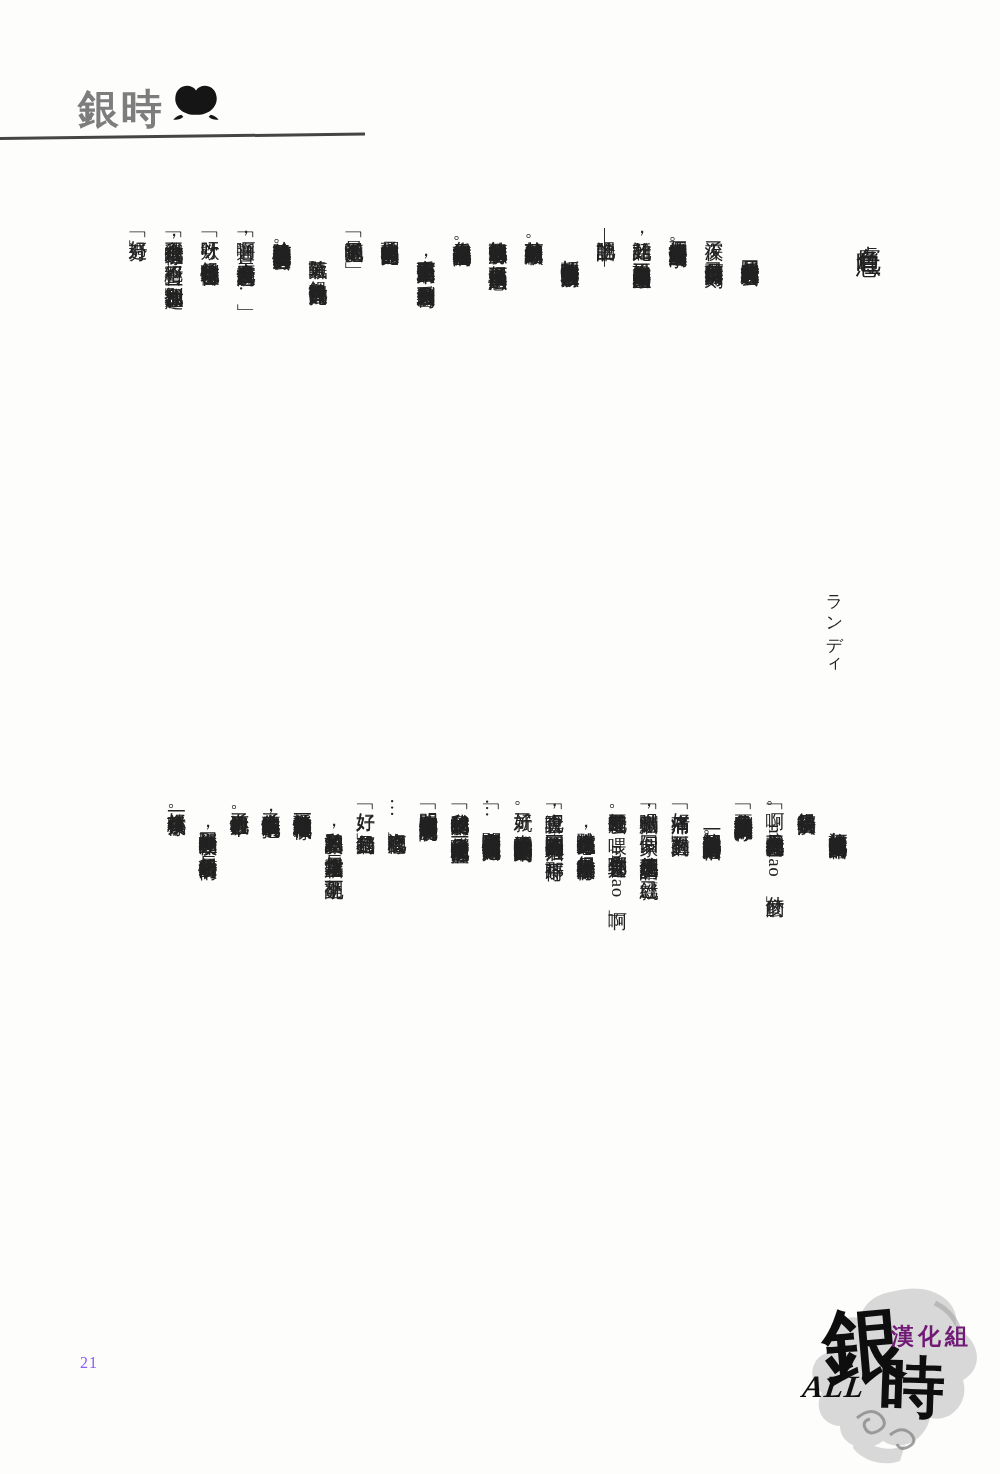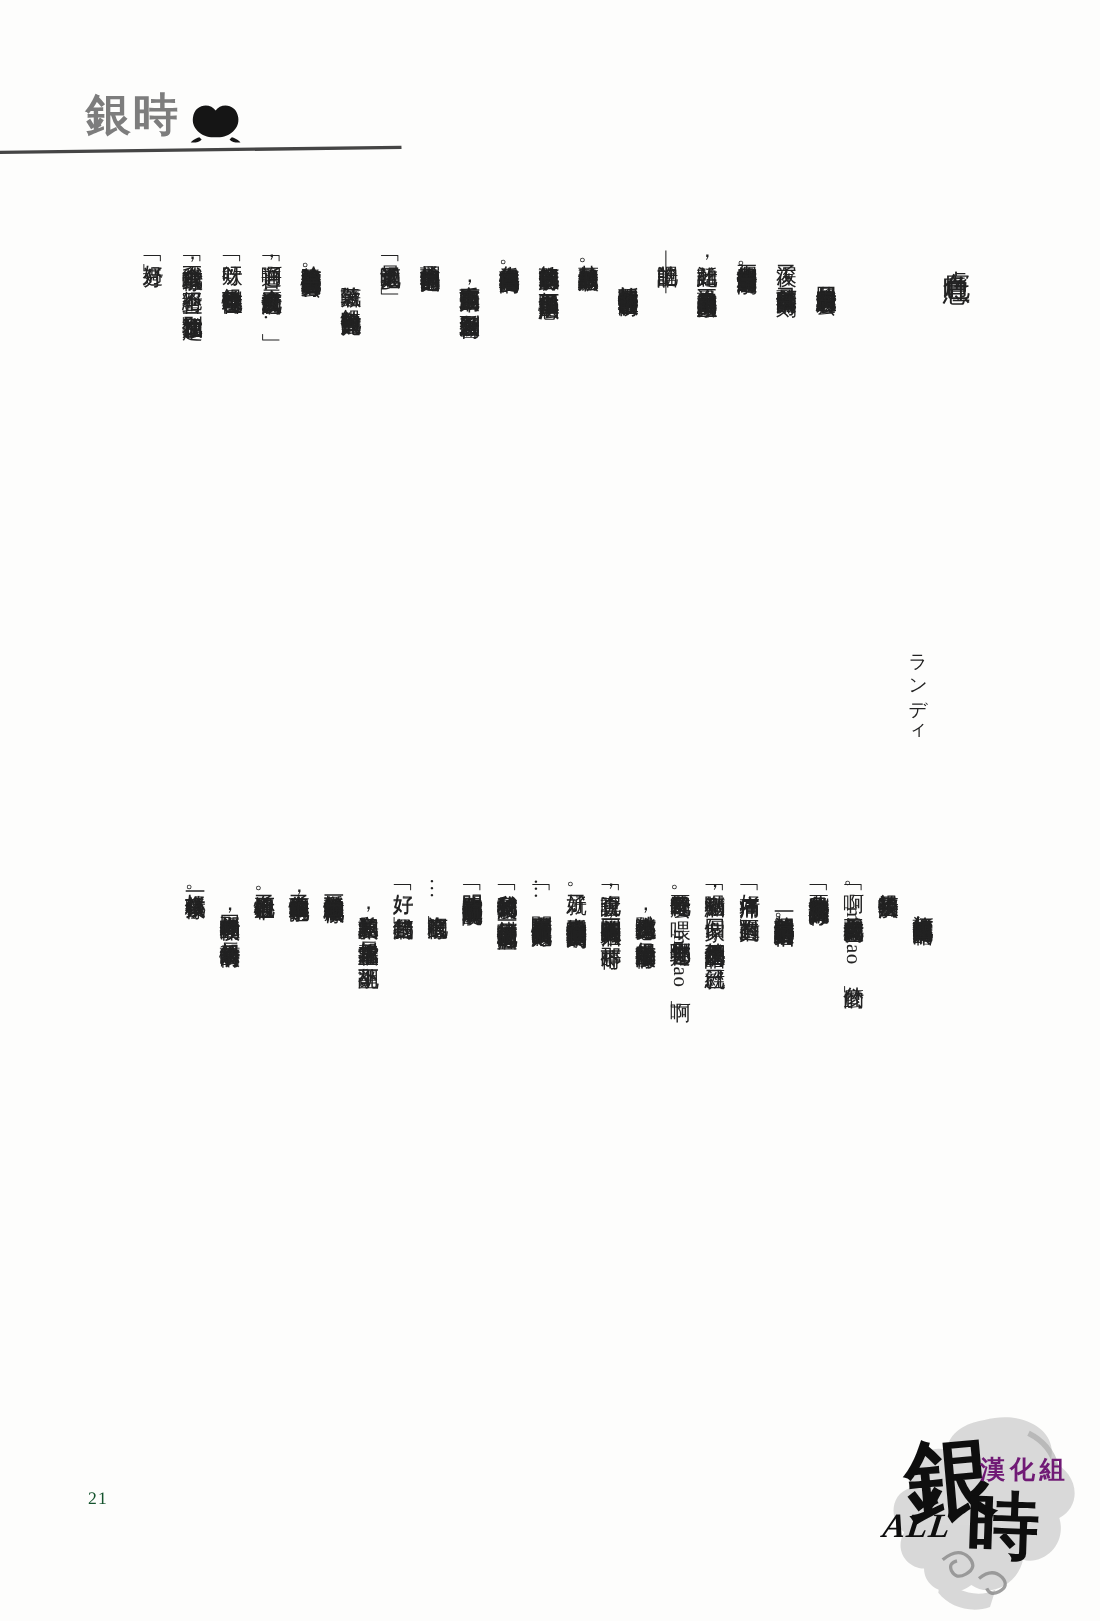--- a/index.html
+++ b/index.html
@@ -5,21 +5,21 @@
   * { margin:0; padding:0; box-sizing:border-box; }
   body { background:#e8e8e8; font-family:"Liberation Serif","DejaVu Serif",serif; }
   .page {
     position:relative; width:1000px; height:1474px; margin:0 auto;
     background:#fdfdfc; color:#2a2a2a; overflow:hidden;
   }
 
   
   .header-logo {
     position:absolute; left:78px; top:82px; height:50px;
-    display:flex; align-items:flex-end;
+    display:flex; align-items:flex-start;
     font-size:41px; font-weight:700; color:#7d7d7d; letter-spacing:2px;
     white-space:nowrap;
   }
   .header-logo .logo-icon { width:56px; height:38px; margin:0 4px 2px 4px; }
   .header-rule {
     position:absolute; left:0; top:137px; width:365px; height:2.5px;
     background:#454545; transform-origin:left center; transform:rotate(-0.7deg);
   }
 
   
@@ -31,21 +31,21 @@
   .doc-title { left:852px; top:226px; font-size:25px; letter-spacing:2px; height:130px; }
   .doc-author { left:823px; top:583px; font-size:17px; letter-spacing:2px; height:90px; }
 
   .text-block { font-size:19px; letter-spacing:0.5px; overflow:visible; }
   .text-block p { margin:0; }
   .text-block .indent { text-indent:1em; }
   #block-top    { left:116px; top:226px; width:652px; height:505px; line-height:36px; }
   #block-bottom { left:142px; top:798px; width:712px; height:560px; line-height:31.5px; }
 
   
-  .page-number { position:absolute; left:80px; top:1354px; font-size:16px; color:#14532d; letter-spacing:1px;text-align:center; }
+  .page-number { position:absolute; left:80px; top:1354px; font-size:16px; color:#8b5cf6; letter-spacing:1px;text-align:center; }
 
   
   .stamp { position:absolute; left:795px; top:1283px; width:205px; height:190px; }
   .stamp svg { position:absolute; left:0; top:0; }
   .stamp .brush { position:absolute; font-weight:700; color:#0e0e0e; font-family:"DejaVu Serif","Liberation Serif",serif; }
   .stamp-gin  { left:28px; top:8px;  font-size:82px; transform:rotate(-5deg); }
   .stamp-toki { left:84px; top:60px; font-size:66px; transform:rotate(2deg); }
   .stamp-group { left:96px; top:38px; font-size:23px; letter-spacing:4px; font-weight:700; color:#701a75; position:absolute; }
   .stamp-all { left:8px; top:86px; font-size:31px; font-style:italic; font-weight:700;
                transform:skewX(-8deg); color:#0e0e0e; position:absolute;

